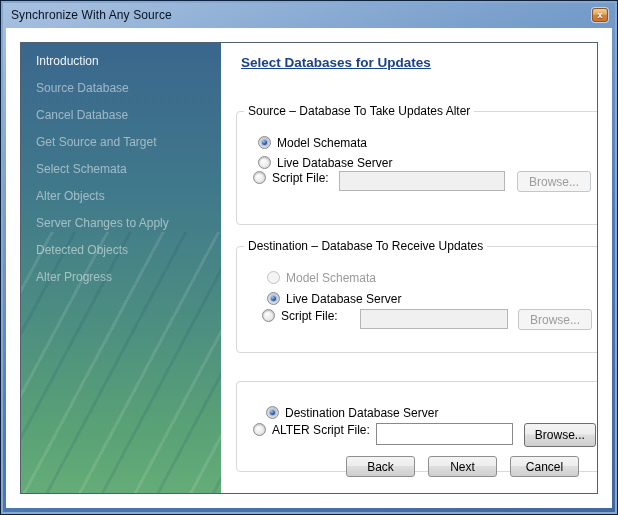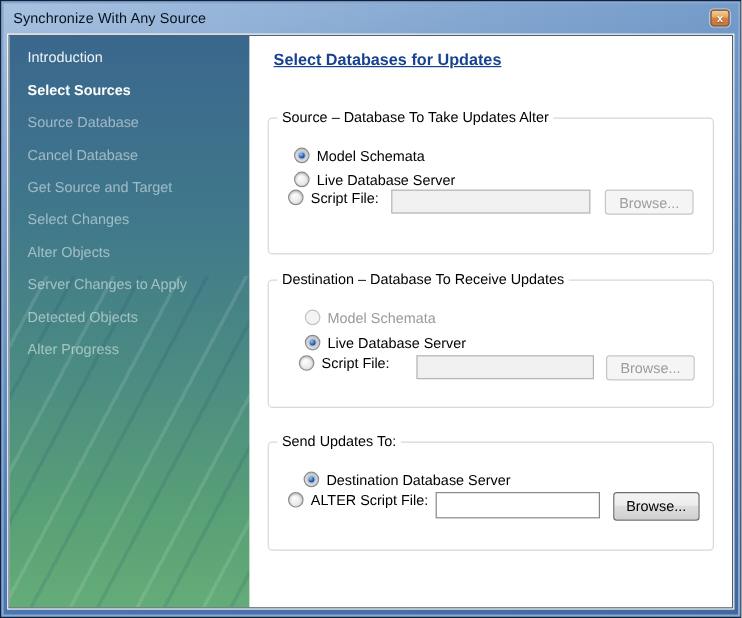--- a/index.html
+++ b/index.html
@@ -24,21 +24,21 @@
     border:1px solid #8f5526; border-radius:3px;
     background:linear-gradient(180deg,#f3cf96 0%, #e2a561 45%, #cf8243 50%, #c9773a 100%);
     box-shadow:0 0 0 1px rgba(255,255,255,.55);
     display:flex; align-items:center; justify-content:center;
     font-size:9px; font-weight:bold; color:#fff; line-height:1;
     text-shadow:0 1px 1px rgba(90,40,0,.6); cursor:pointer; padding:0;
     font-family:"Liberation Sans", sans-serif;
   }
 
   
-  .client { position:absolute; left:5px; right:5px; top:27px; bottom:6px; background:#fff; padding:1px; }
+  .client { position:absolute; left:5px; right:5px; top:27px; bottom:6px; background:#fff; padding:14px; }
   .client-inner { width:100%; height:100%; border:1px solid #51606f; display:flex; overflow:hidden; }
 
   
   .sidebar {
     width:200px; flex:none; position:relative; overflow:hidden; padding-top:5px;
     background:linear-gradient(180deg,#3a678d 0%, #40788b 32%, #4c8e81 62%, #59a176 85%, #64ac77 100%);
   }
   .sidebar::after {
     content:""; position:absolute; left:0; right:0; top:42%; bottom:0; pointer-events:none;
     background:repeating-linear-gradient(118deg,
@@ -107,25 +107,24 @@
     <button class="close-btn">
       <span>x</span>
     </button>
   </div>
 
   <div class="client">
     <div class="client-inner">
 
       <aside class="sidebar">
         <div class="step done">Introduction</div>
-        <div class="step active">Select Sources</div>
         <div class="step">Source Database</div>
         <div class="step">Cancel Database</div>
         <div class="step">Get Source and Target</div>
-        <div class="step">Select Changes</div>
+        <div class="step">Select Schemata</div>
         <div class="step">Alter Objects</div>
         <div class="step">Server Changes to Apply</div>
         <div class="step">Detected Objects</div>
         <div class="step">Alter Progress</div>
       </aside>
 
       <main class="content">
         <h1 class="page-title">Select Databases for Updates</h1>
 
         <section class="group g1">
@@ -158,30 +157,34 @@
           </div>
           <div class="row file" style="top:62px; left:25px;">
             <span class="radio"></span>
             <span class="opt-label" style="min-width:73px;">Script File:</span>
             <input class="txt off" style="width: 148px;" disabled="" value="">
             <button class="btn off browse" style="margin-left:4px;" disabled="">Browse...</button>
           </div>
         </section>
 
         <section class="group g3">
-          <span class="group-legend">Send Updates To:</span>
           <div class="row" style="top:24px; left:29px;">
             <span class="radio selected"></span>
             <span class="opt-label">Destination Database Server</span>
           </div>
           <div class="row file" style="top:41px; left:16px;">
             <span class="radio"></span>
             <span class="opt-label" style="min-width:94px;">ALTER Script File:</span>
             <input class="txt" style="width: 137px; height: 22px;" value="">
             <button class="btn browse" style="margin-left:5px;">Browse...</button>
           </div>
         </section>
 
+        <div class="footer">
+          <button class="btn">Back</button>
+          <button class="btn">Next</button>
+          <button class="btn">Cancel</button>
+        </div>
       </main>
 
     </div>
   </div>
 </div>
 
 </body></html>

